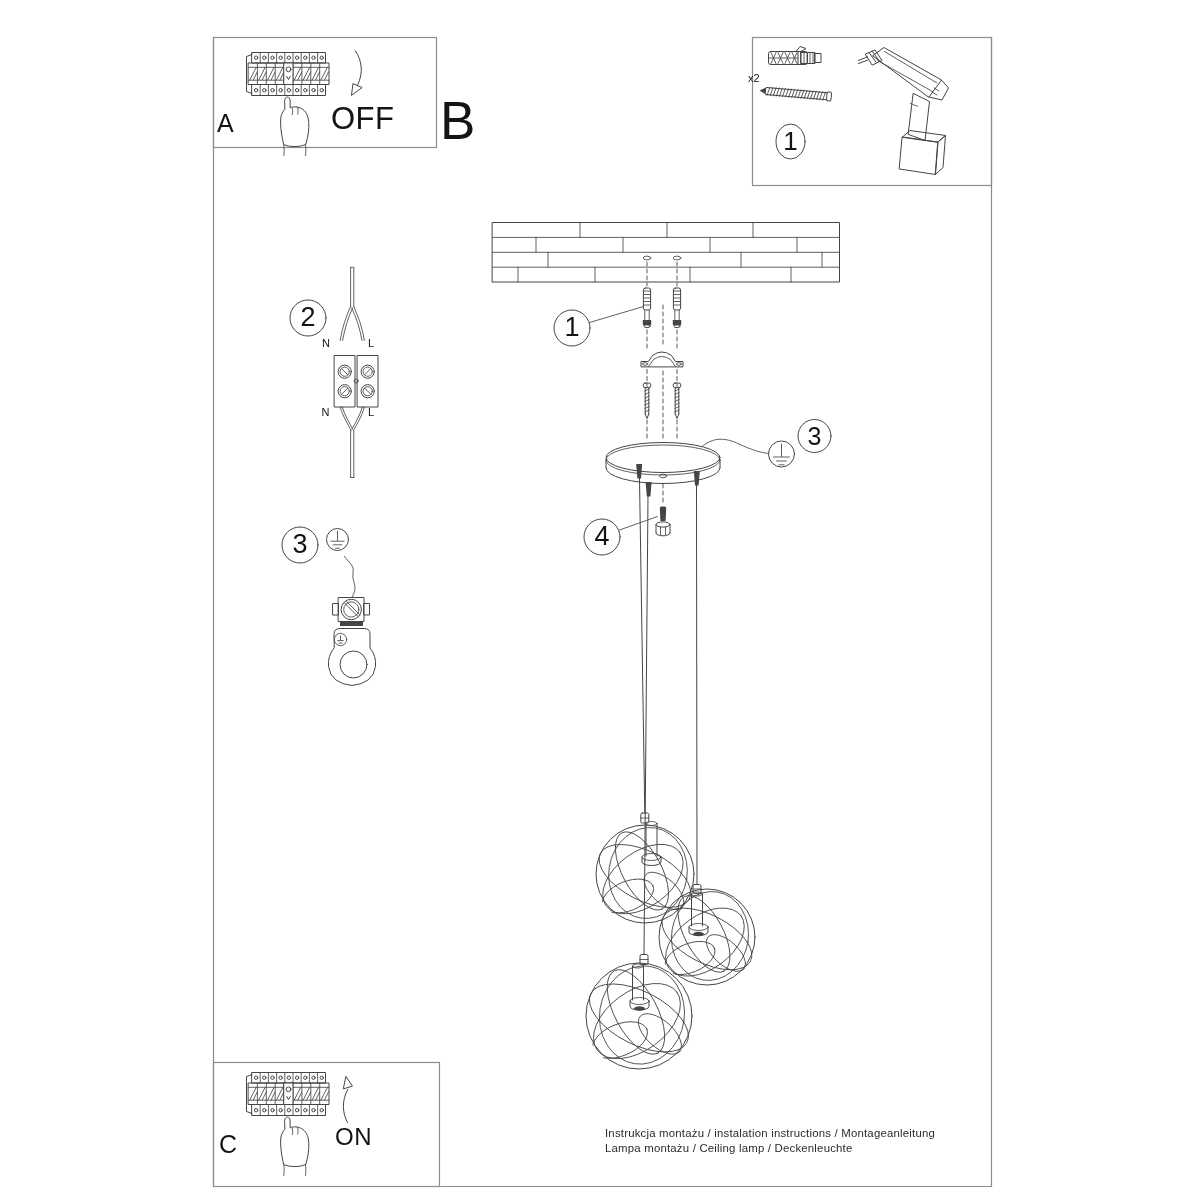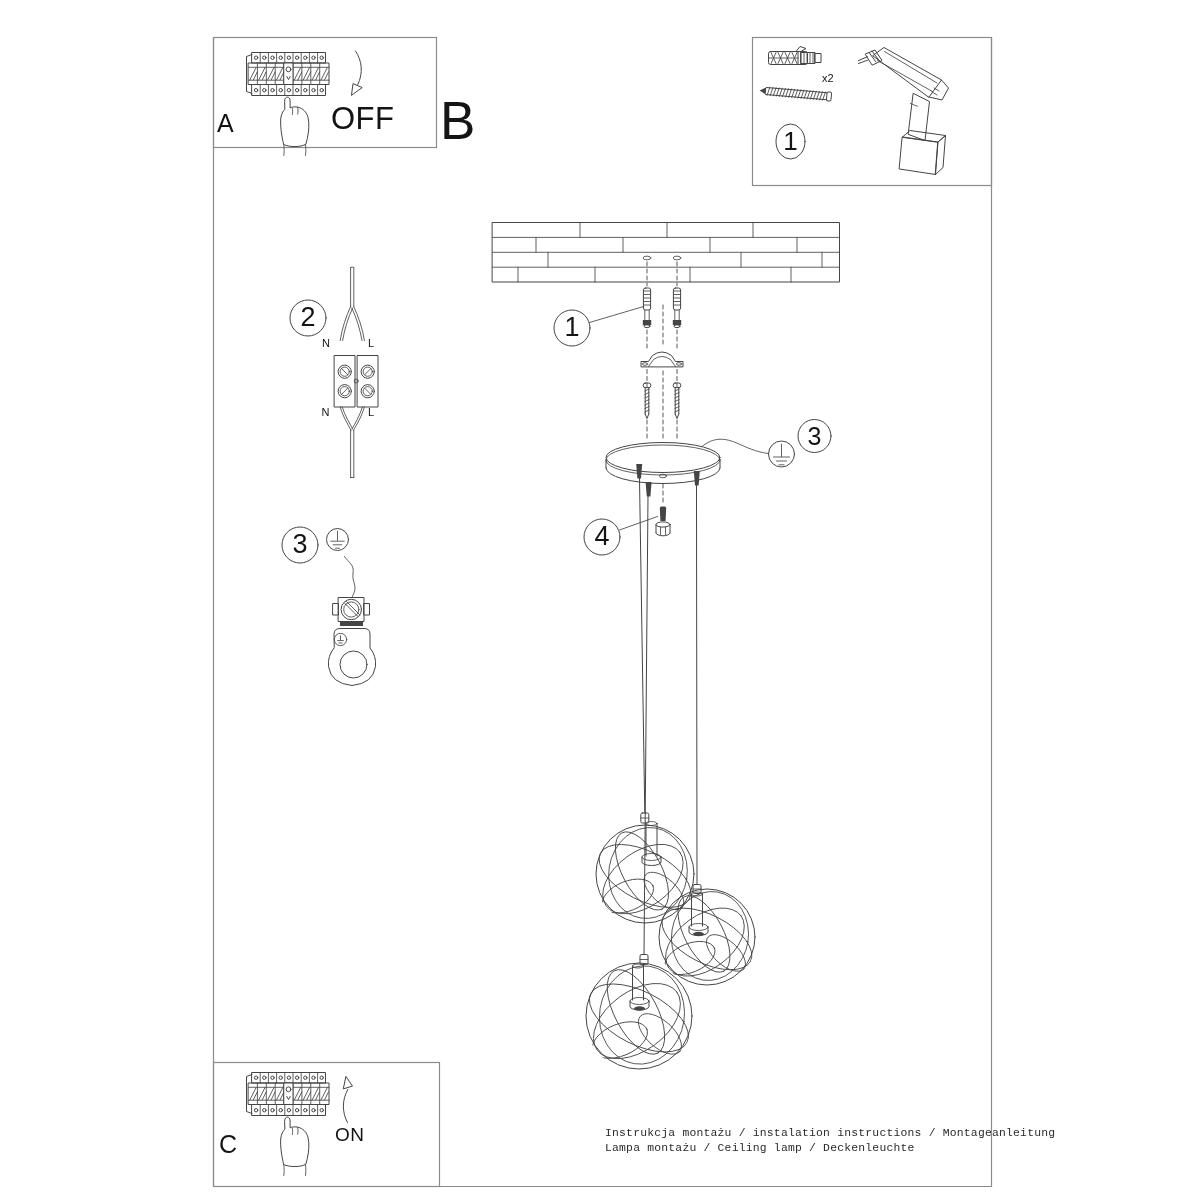--- a/index.html
+++ b/index.html
@@ -8,21 +8,21 @@
   .page svg.art-layer{position:absolute;left:0;top:0;}
   
   .art{stroke:#454545;fill:none;stroke-width:1;stroke-linecap:round;stroke-linejoin:round;}
   .bdr{stroke:#8b8b8b;fill:none;stroke-width:1.2;}
   .dash{stroke-dasharray:4 3;stroke-width:.9;}
   .thin{stroke-width:.85;}
   .fillD{fill:#454545;stroke:none;}
   .fillW{fill:#ffffff;}
   .txt{position:absolute;white-space:nowrap;color:#141414;line-height:1;}
   .cnum{position:absolute;transform:translate(-50%,-54%);line-height:1;}
-  .footer-line{position:absolute;font-size:11.4px;letter-spacing:.2px;color:#2b2b2b;font-family:Liberation Mono, monospace;}
+  .footer-line{position:absolute;font-size:11.4px;letter-spacing:.2px;color:#2b2b2b;}
 </style>
 </head>
 <body>
 
 <div class="page">
 
 <svg class="art-layer" width="1200" height="1200" viewBox="0 0 1200 1200">
   <defs>
 
     <g id="breaker-unit" class="art">
@@ -333,24 +333,24 @@
       <path d="M630,1001 V1006.5 A9.5,3.5 0 0 0 649,1006.5 V1001"></path>
       <ellipse class="fillD" cx="639.5" cy="1008.5" rx="5.5" ry="2.2"></ellipse>
     </g>
   </g>
 </svg>
 
 <div class="txt" style="left:217px;top:111px;font-size:25px;">A</div>
 <div class="txt" style="left:440px;top:94px;font-size:53px;">B</div>
 <div class="txt" style="left:219px;top:1132px;font-size:25px;">C</div>
 <div class="txt" style="left:331px;top:103px;font-size:31px;letter-spacing:.5px;">OFF</div>
-<div class="txt" style="left:335px;top:1125px;font-size:19px;letter-spacing:.5px;">ON</div>
+<div class="txt" style="left:335px;top:1125px;font-size:24px;letter-spacing:.5px;">ON</div>
 
 <div class="txt cnum" style="left:790.5px;top:142px;font-size:26px;">1</div>
-<div class="txt" style="left:822px;top:73px;font-size:11px;">x2</div>
+<div class="txt" style="left:748px;top:73px;font-size:11px;">x2</div>
 
 <div class="txt cnum" style="left:572px;top:328.5px;font-size:27px;">1</div>
 <div class="txt cnum" style="left:308px;top:318.5px;font-size:27px;">2</div>
 <div class="txt cnum" style="left:300px;top:545.5px;font-size:27px;">3</div>
 <div class="txt cnum" style="left:814.5px;top:436.5px;font-size:25px;">3</div>
 <div class="txt cnum" style="left:602px;top:537.5px;font-size:27px;">4</div>
 
 <div class="txt" style="left:322px;top:337.5px;font-size:11px;">N</div>
 <div class="txt" style="left:368px;top:337.5px;font-size:11px;">L</div>
 <div class="txt" style="left:321.5px;top:406.5px;font-size:11px;">N</div>

